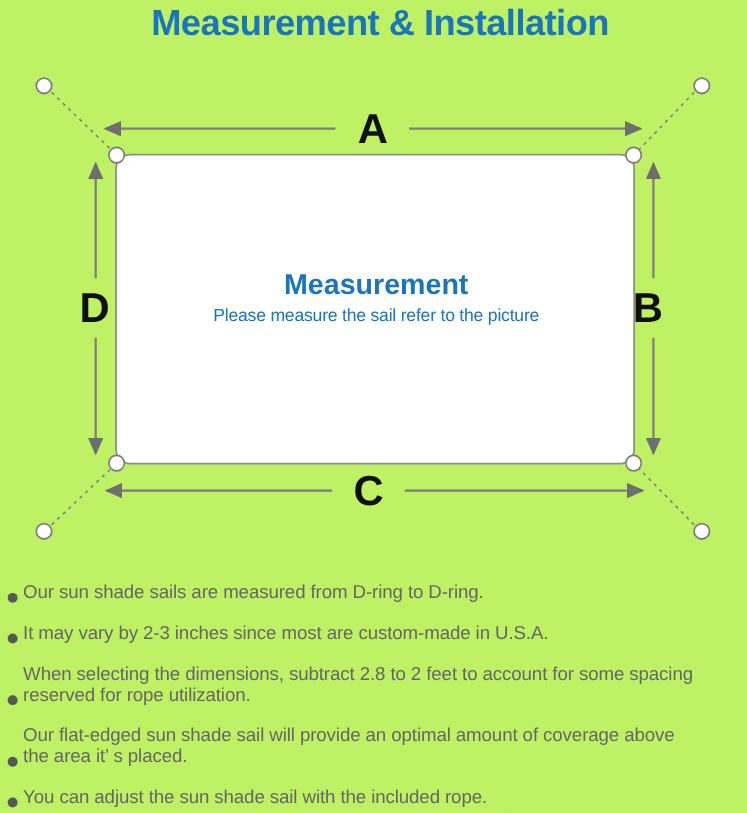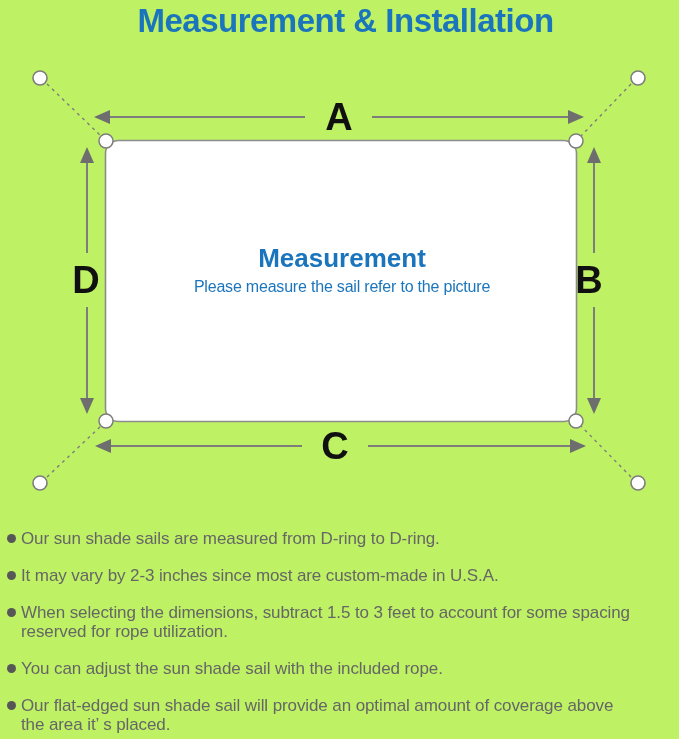--- a/index.html
+++ b/index.html
@@ -28,21 +28,21 @@
   }
   svg .center-sub {
     font-family:"Liberation Sans", sans-serif; font-size:16px;
     fill:#1b75bc; text-anchor:middle; letter-spacing:-0.2px;
   }
   .notes {
     position:absolute; top:529px; left:7px; width:662px;
     list-style:none; margin:0; padding:0;
   }
   .notes li {
-    display:flex; align-items:flex-start;
+    display:flex; align-items:flex-end;
     margin:0 0 18px 0; color:#666666; font-size:17px; line-height:19px;
   }
   .dot {
     flex:0 0 9px; width:9px; height:9px; border-radius:50%;
     background:#575757; margin:5px 5px 0 0;
   }
   .note-text { white-space:pre-wrap; letter-spacing:-0.1px; }
 </style>
 </head>
 <body>
@@ -100,27 +100,27 @@
     <li>
       <span class="dot"></span>
       <span class="note-text">Our sun shade sails are measured from D-ring to D-ring.</span>
     </li>
     <li>
       <span class="dot"></span>
       <span class="note-text">It may vary by 2-3 inches since most are custom-made in U.S.A.</span>
     </li>
     <li>
       <span class="dot"></span>
-      <span class="note-text">When selecting the dimensions, subtract 1.5 to 3 feet to account for some spacing
+      <span class="note-text">When selecting the dimensions, subtract 2.8 to 2 feet to account for some spacing
 reserved for rope utilization.</span>
-    </li>
-    <li>
-      <span class="dot"></span>
-      <span class="note-text">You can adjust the sun shade sail with the included rope.</span>
     </li>
     <li>
       <span class="dot"></span>
       <span class="note-text">Our flat-edged sun shade sail will provide an optimal amount of coverage above
 the area it’ s placed.</span>
     </li>
+    <li>
+      <span class="dot"></span>
+      <span class="note-text">You can adjust the sun shade sail with the included rope.</span>
+    </li>
   </ul>
 
 </div>
 
 </body></html>

